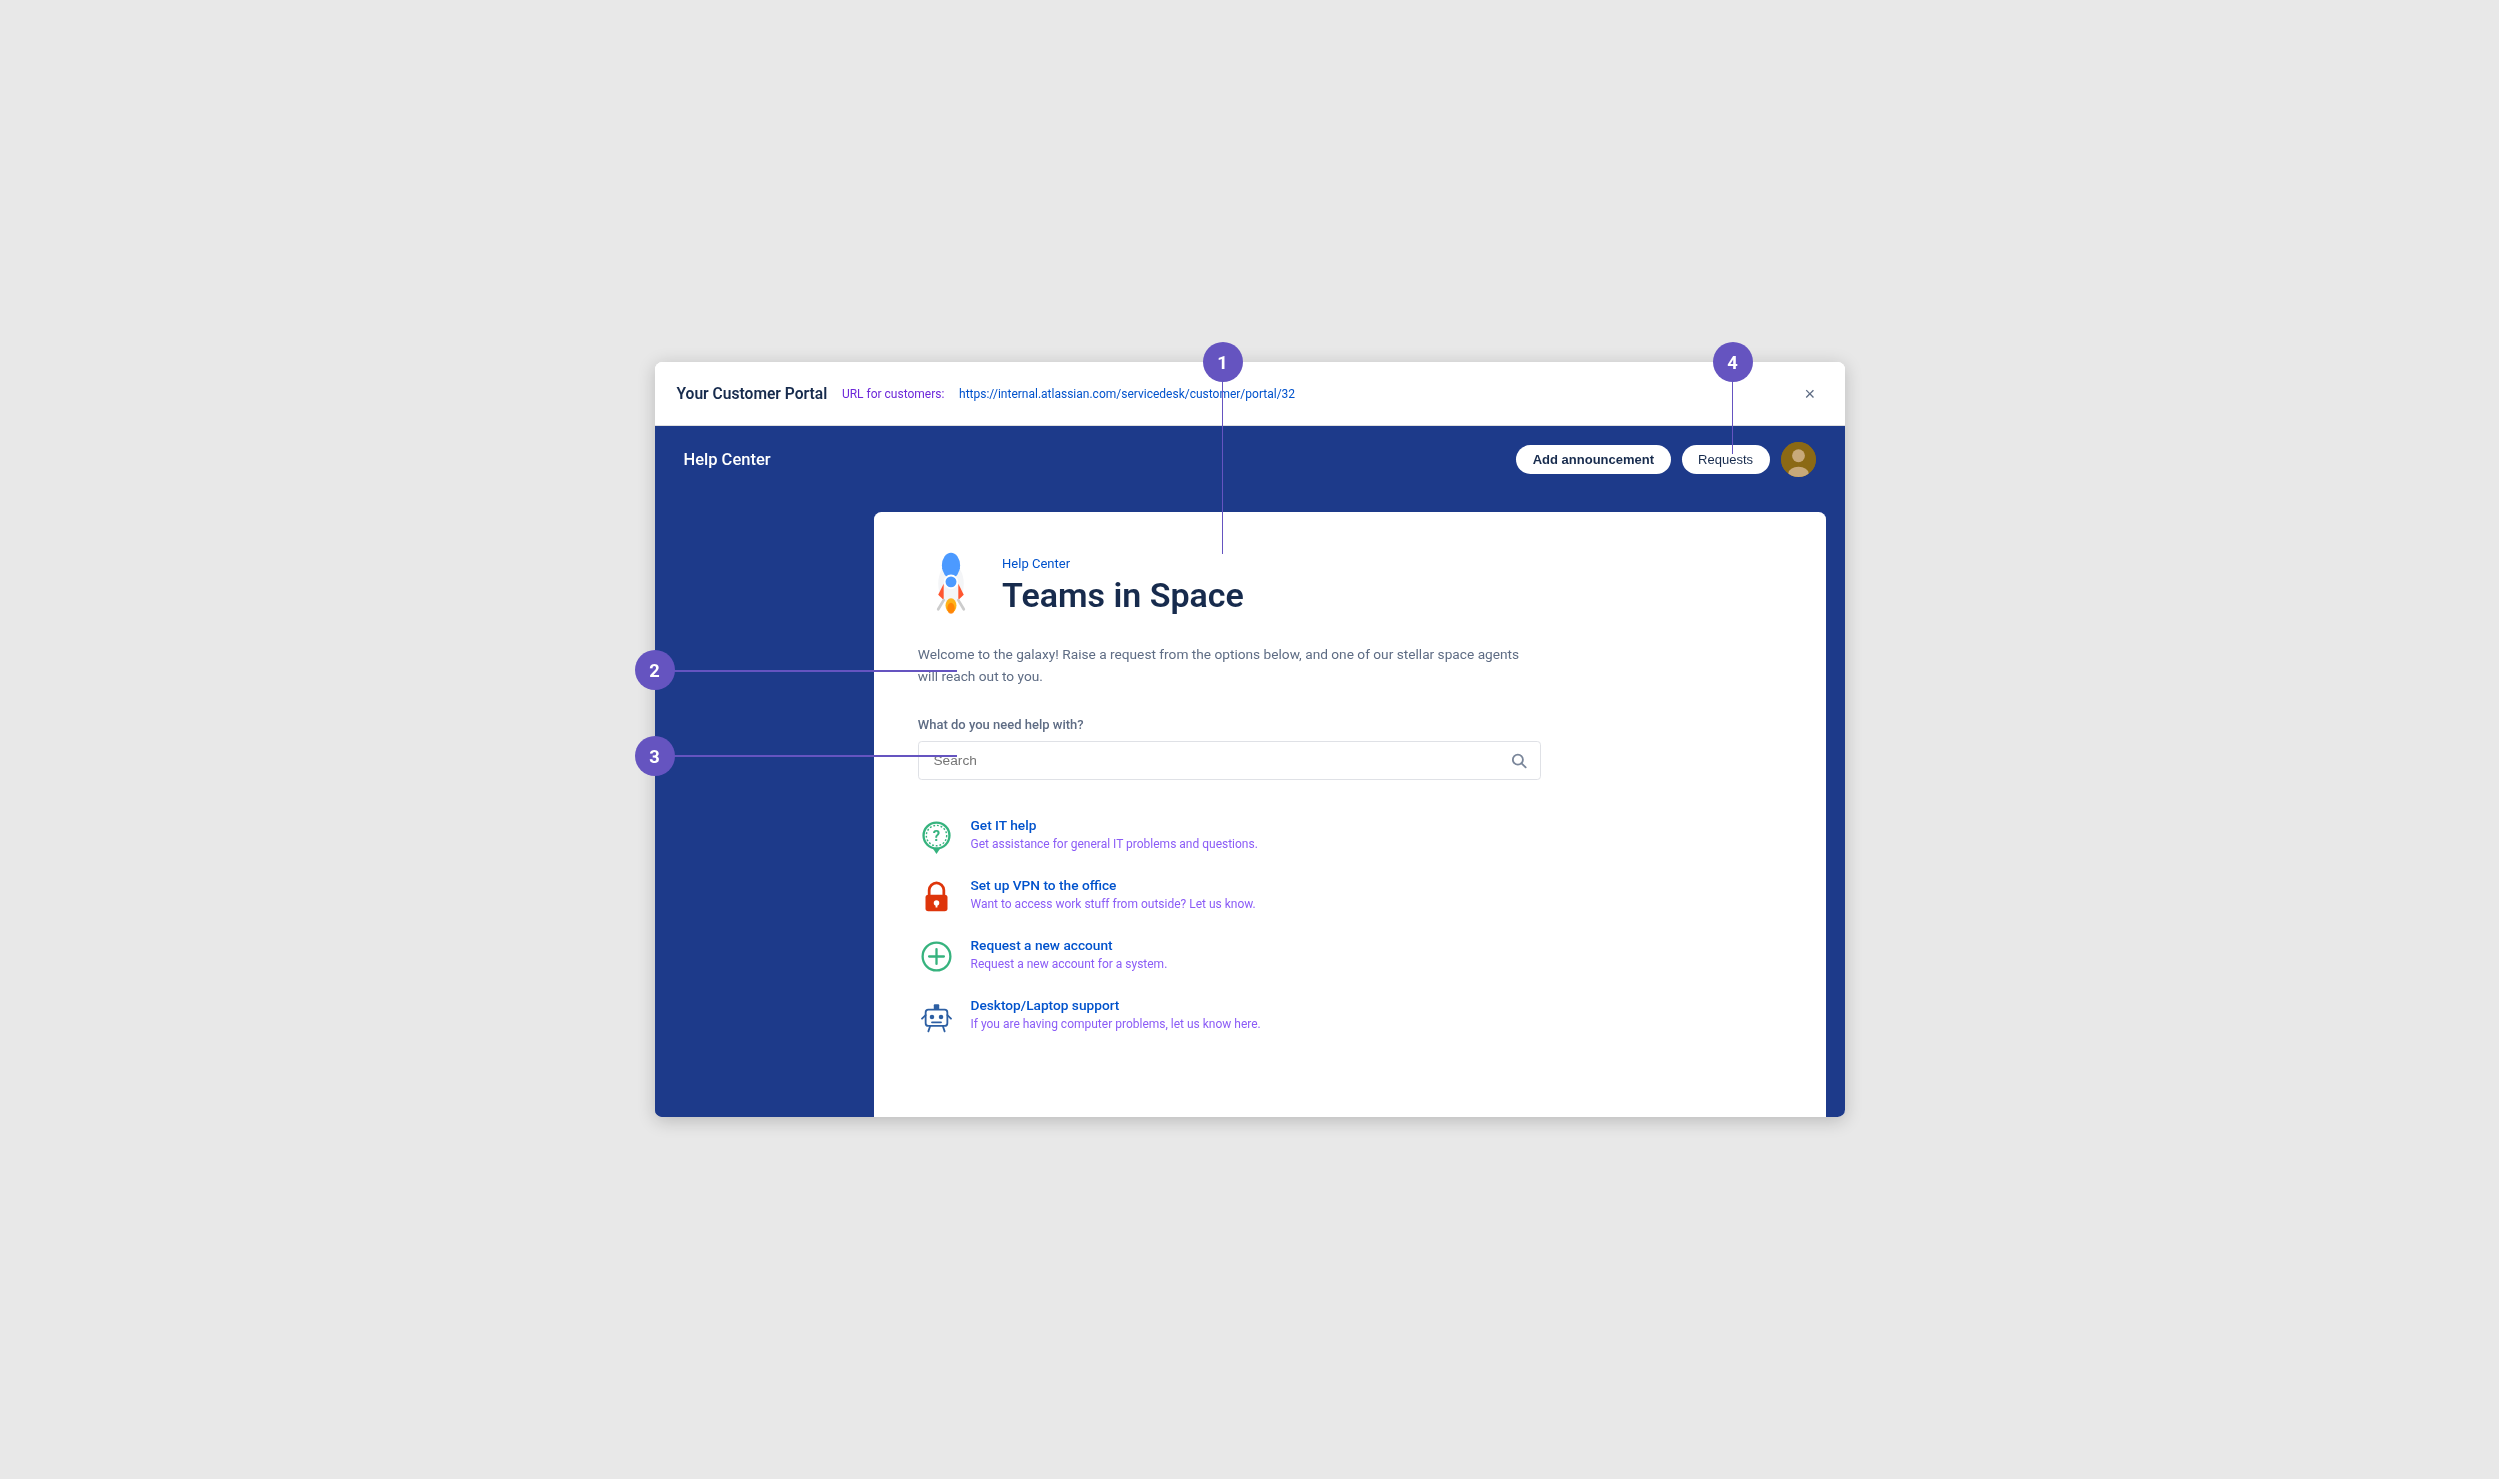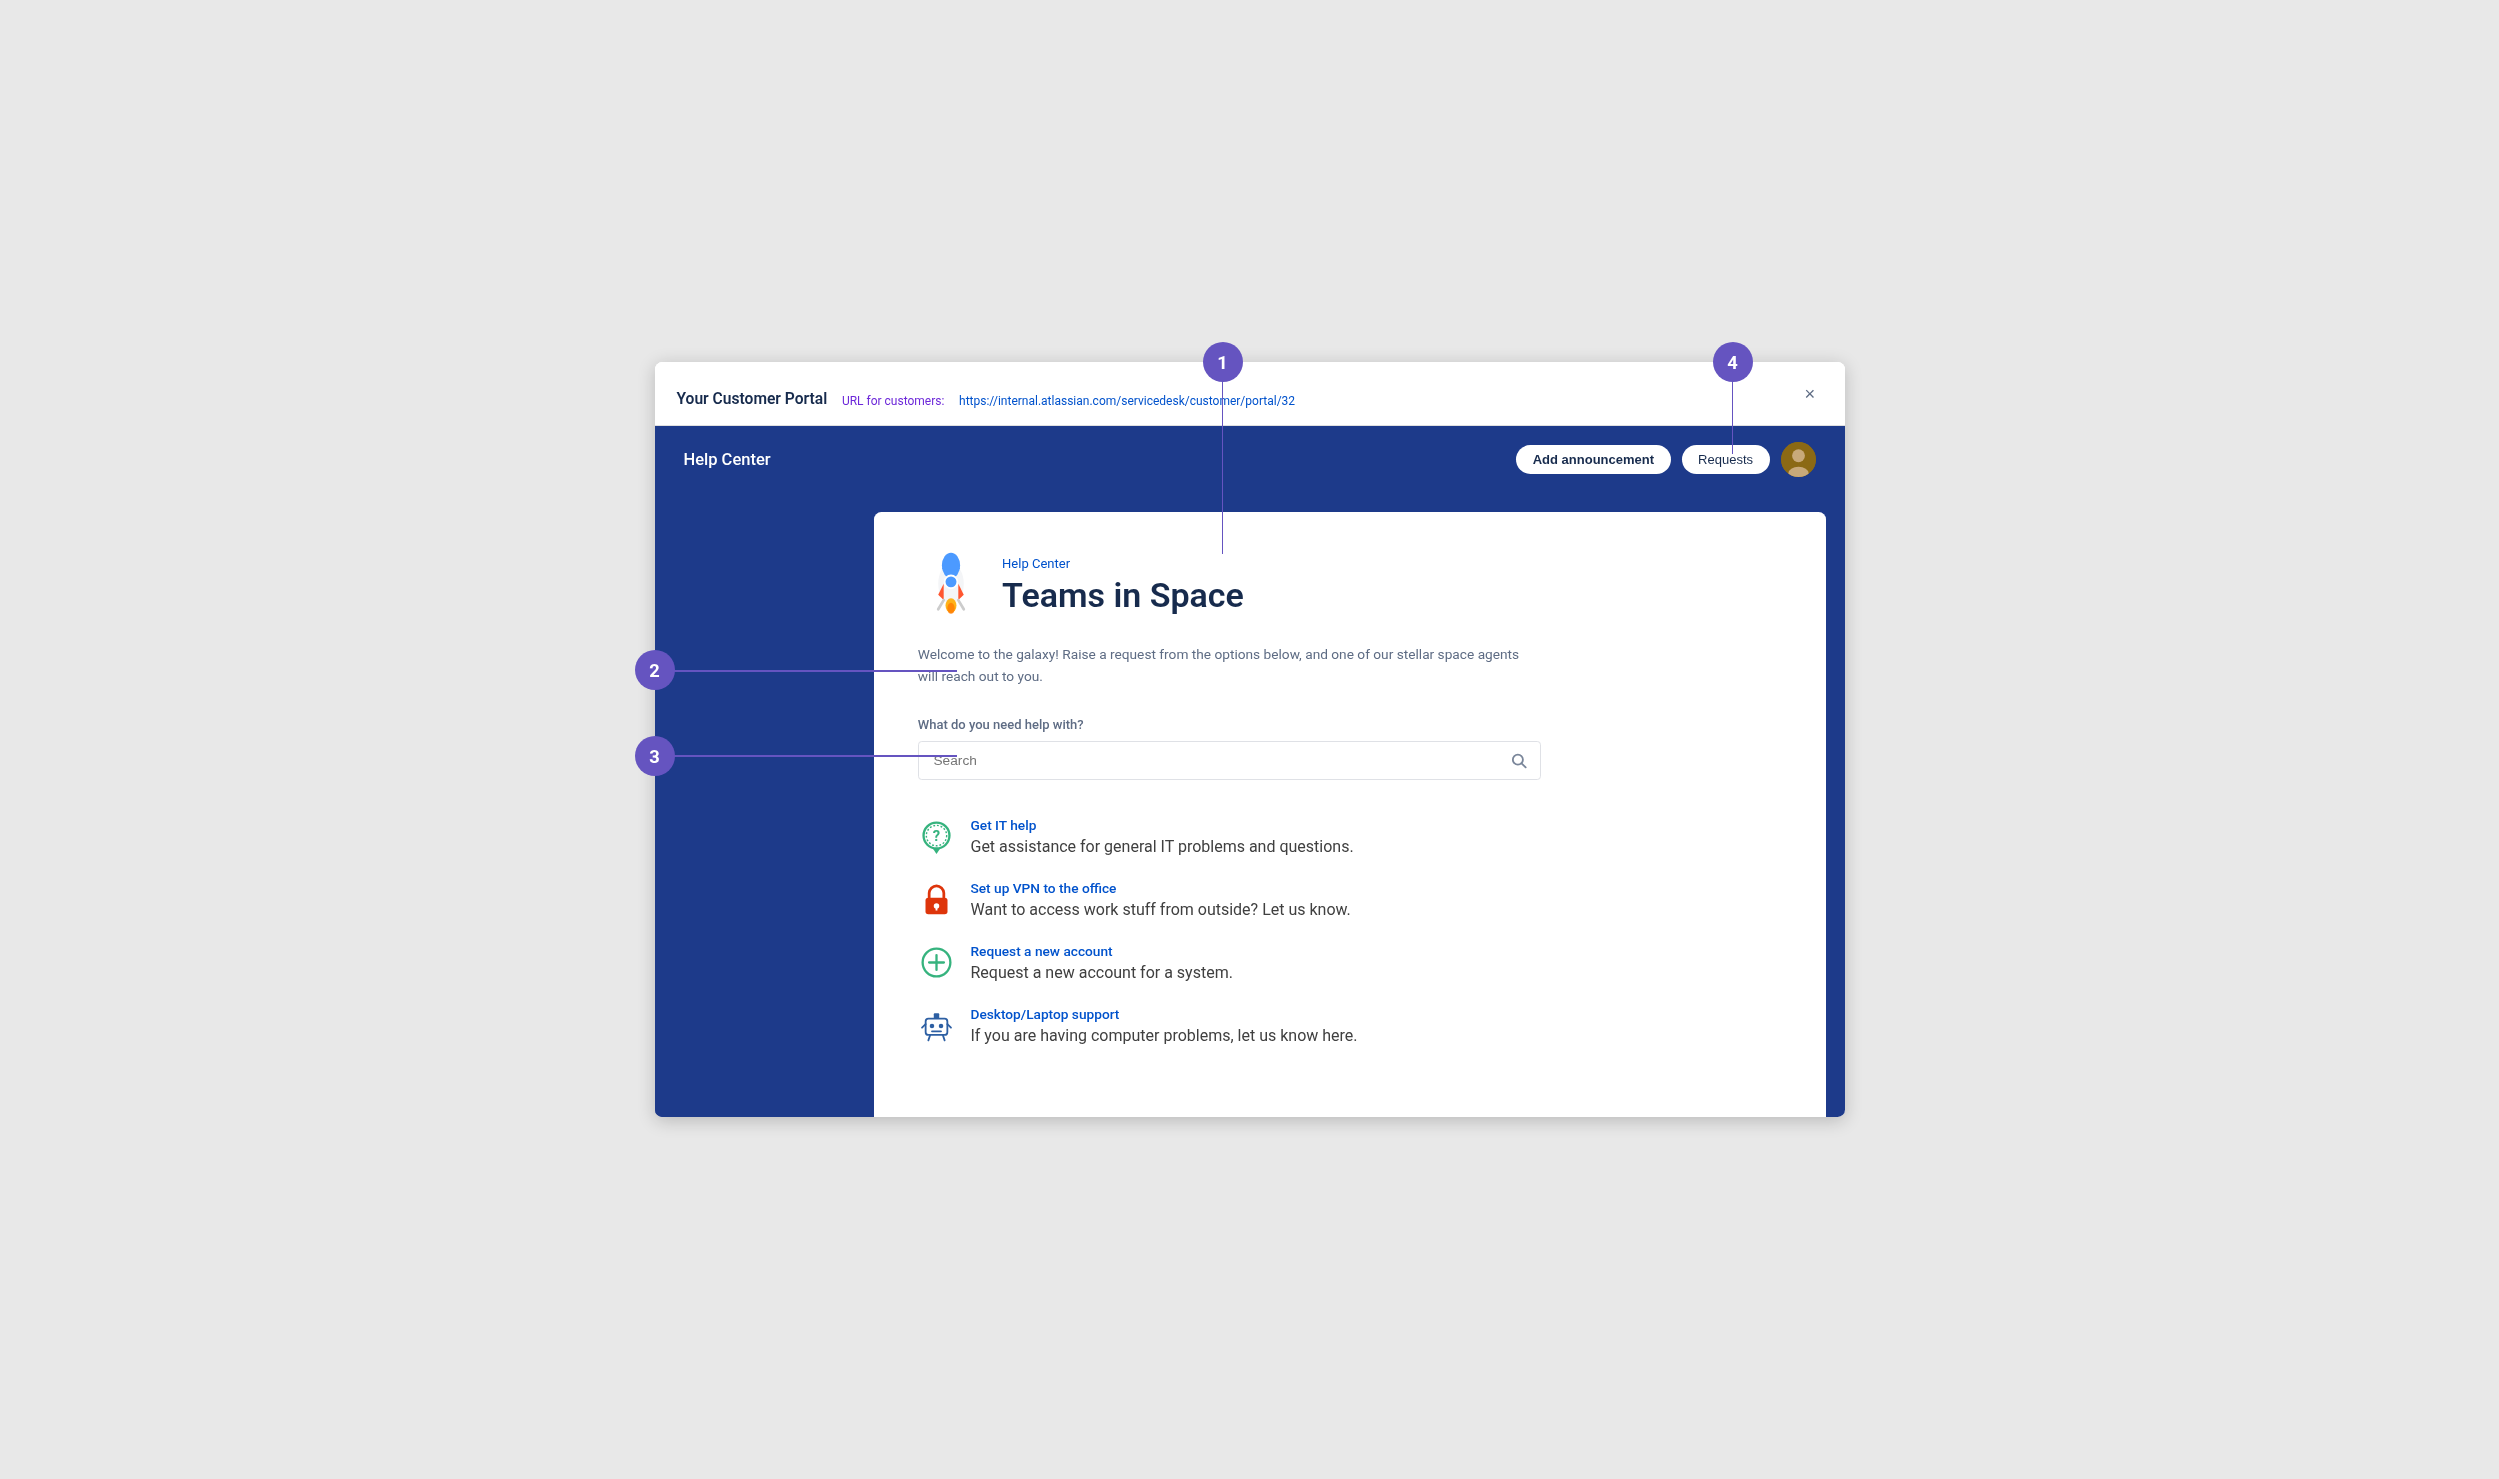--- a/index.html
+++ b/index.html
@@ -49,21 +49,21 @@
       box-shadow: 0 3.7px 18.3px rgba(0,0,0,0.2);
       width: 1190px;
       overflow: hidden;
     }
 
     
     .window-topbar {
       background: white;
       padding: 16.5px 22px;
       display: flex;
-      align-items: flex-end;
+      align-items: center;
       border-bottom: 0.9px solid #e0e0e0;
       gap: 14.7px;
     }
     .window-title {
       font-size: 15.6px;
       font-weight: 600;
       color: #172b4d;
       white-space: nowrap;
     }
     .window-url-label {
@@ -275,22 +275,22 @@
       justify-content: center;
     }
     .item-text {}
     .item-title {
       font-size: 13.7px;
       font-weight: 500;
       color: #0052cc;
       margin-bottom: 2.7px;
     }
     .item-desc {
-      font-size: 16px;
-      color: #404040;
+      font-size: 12px;
+      color: #8b5cf6;
       line-height: 1.4;
     }
 
     
     svg { display: block; }
   </style>
 </head>
 <body>
 
 <div style="position: relative; display: inline-block;">

